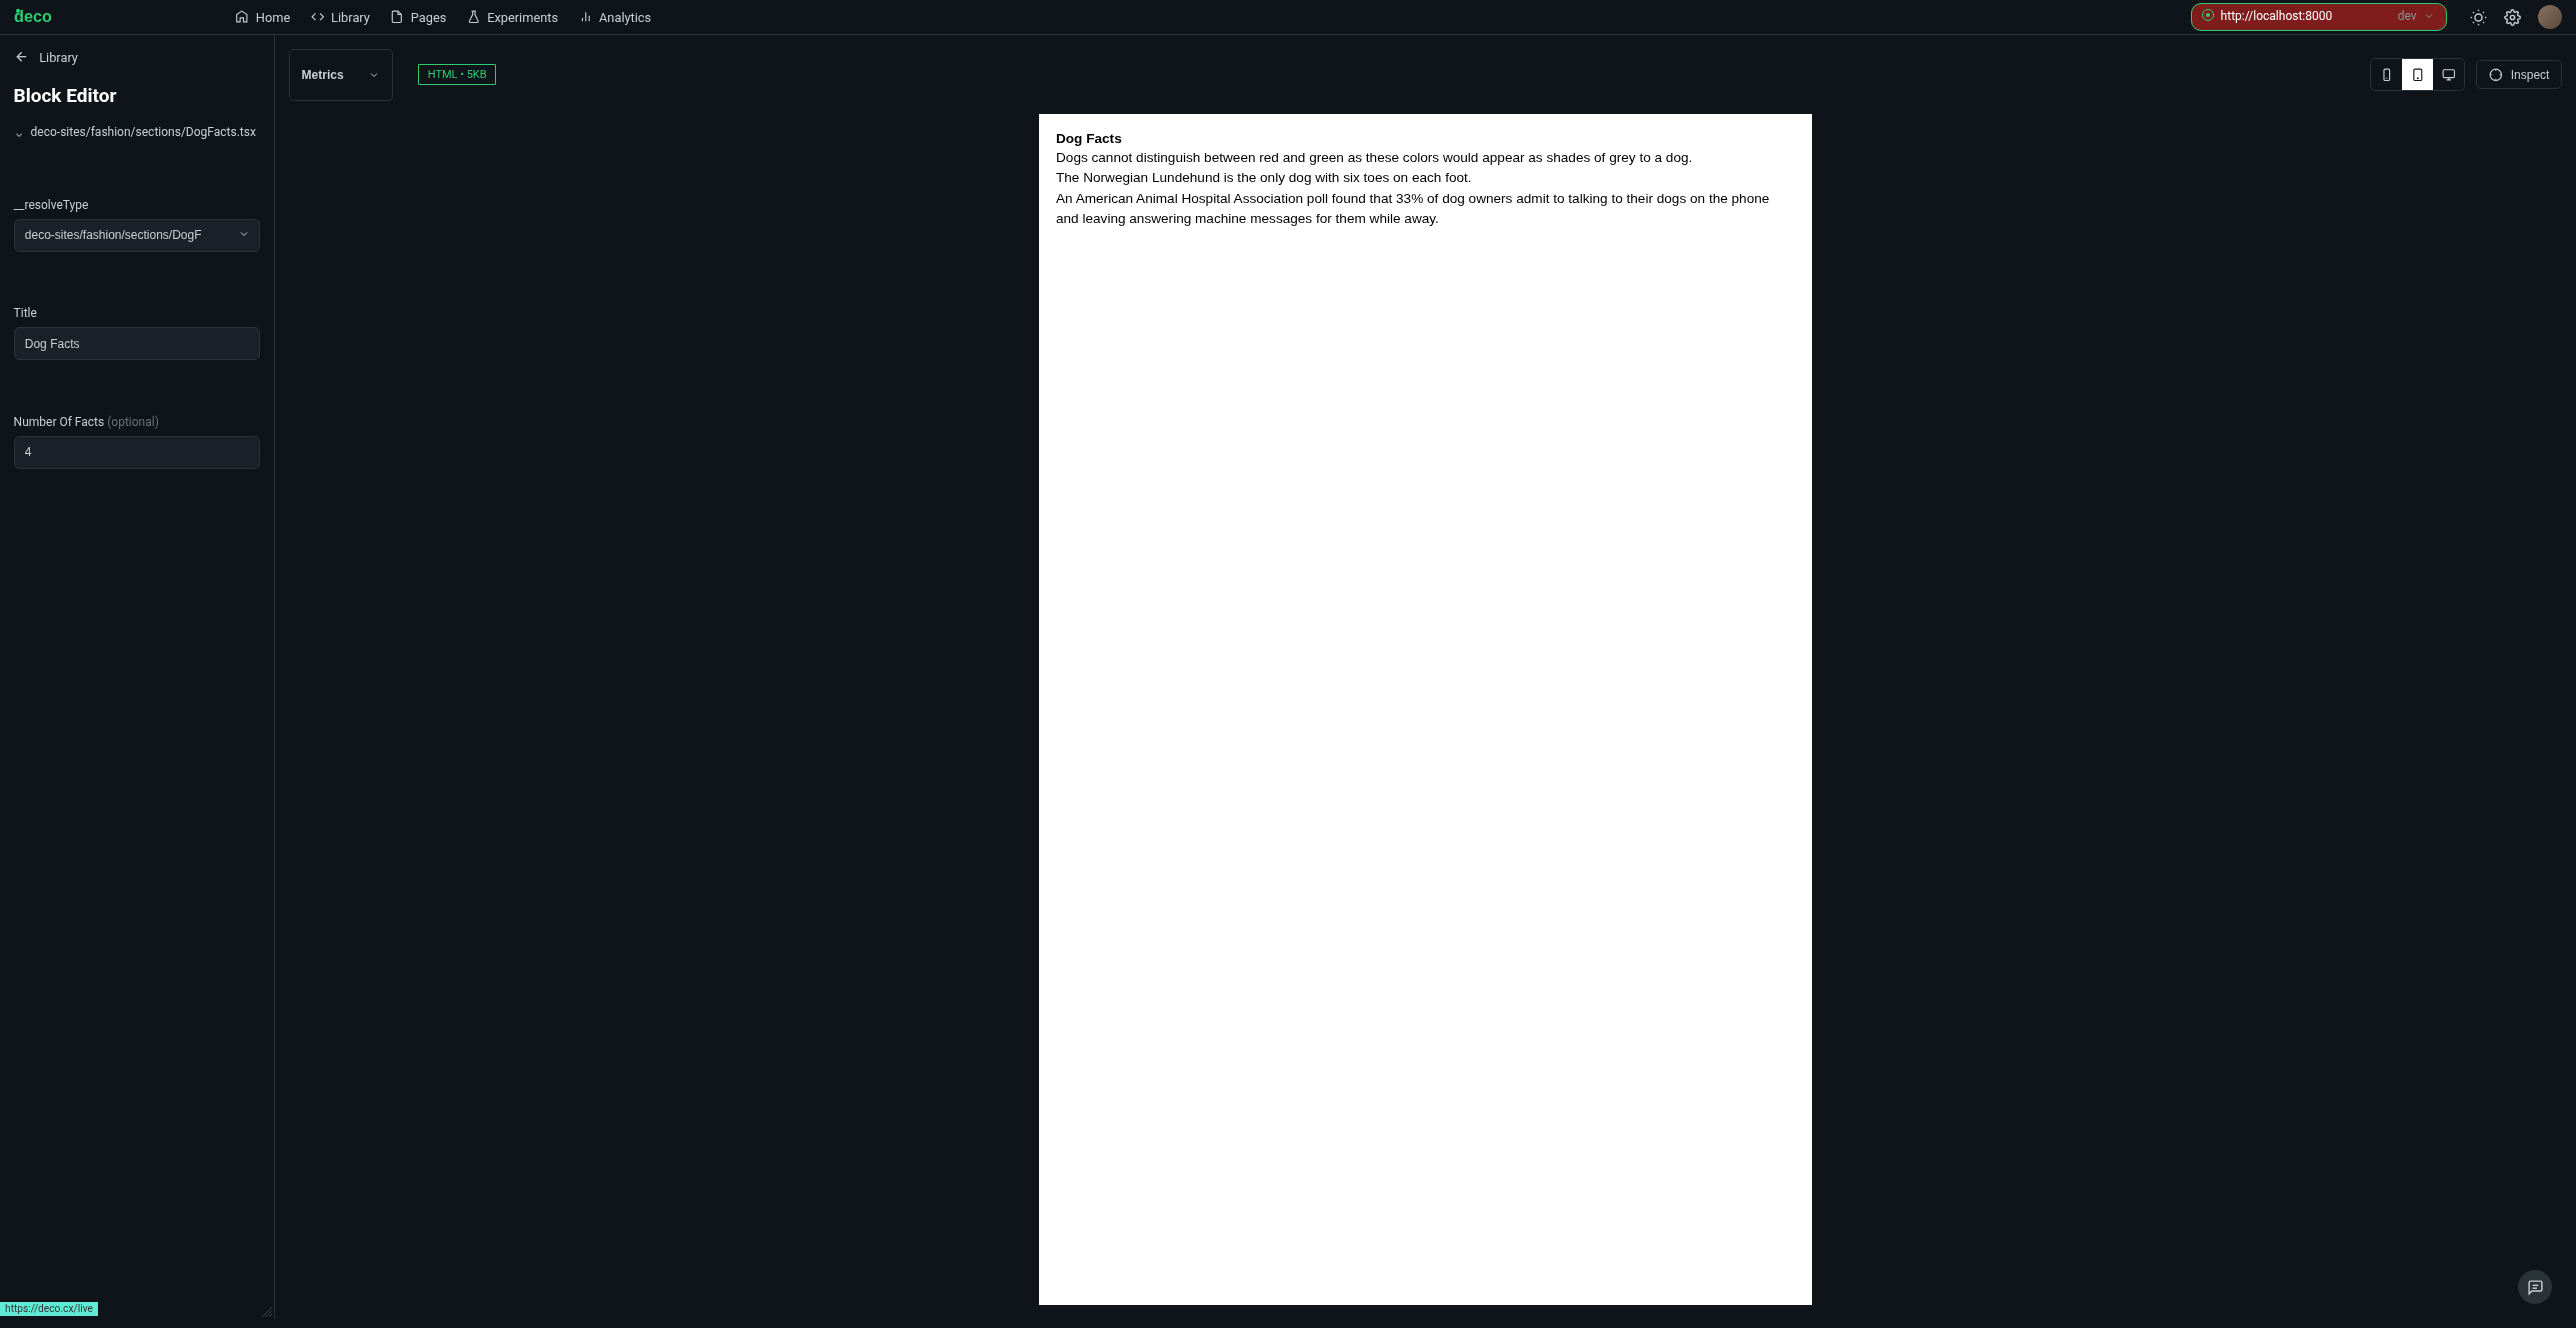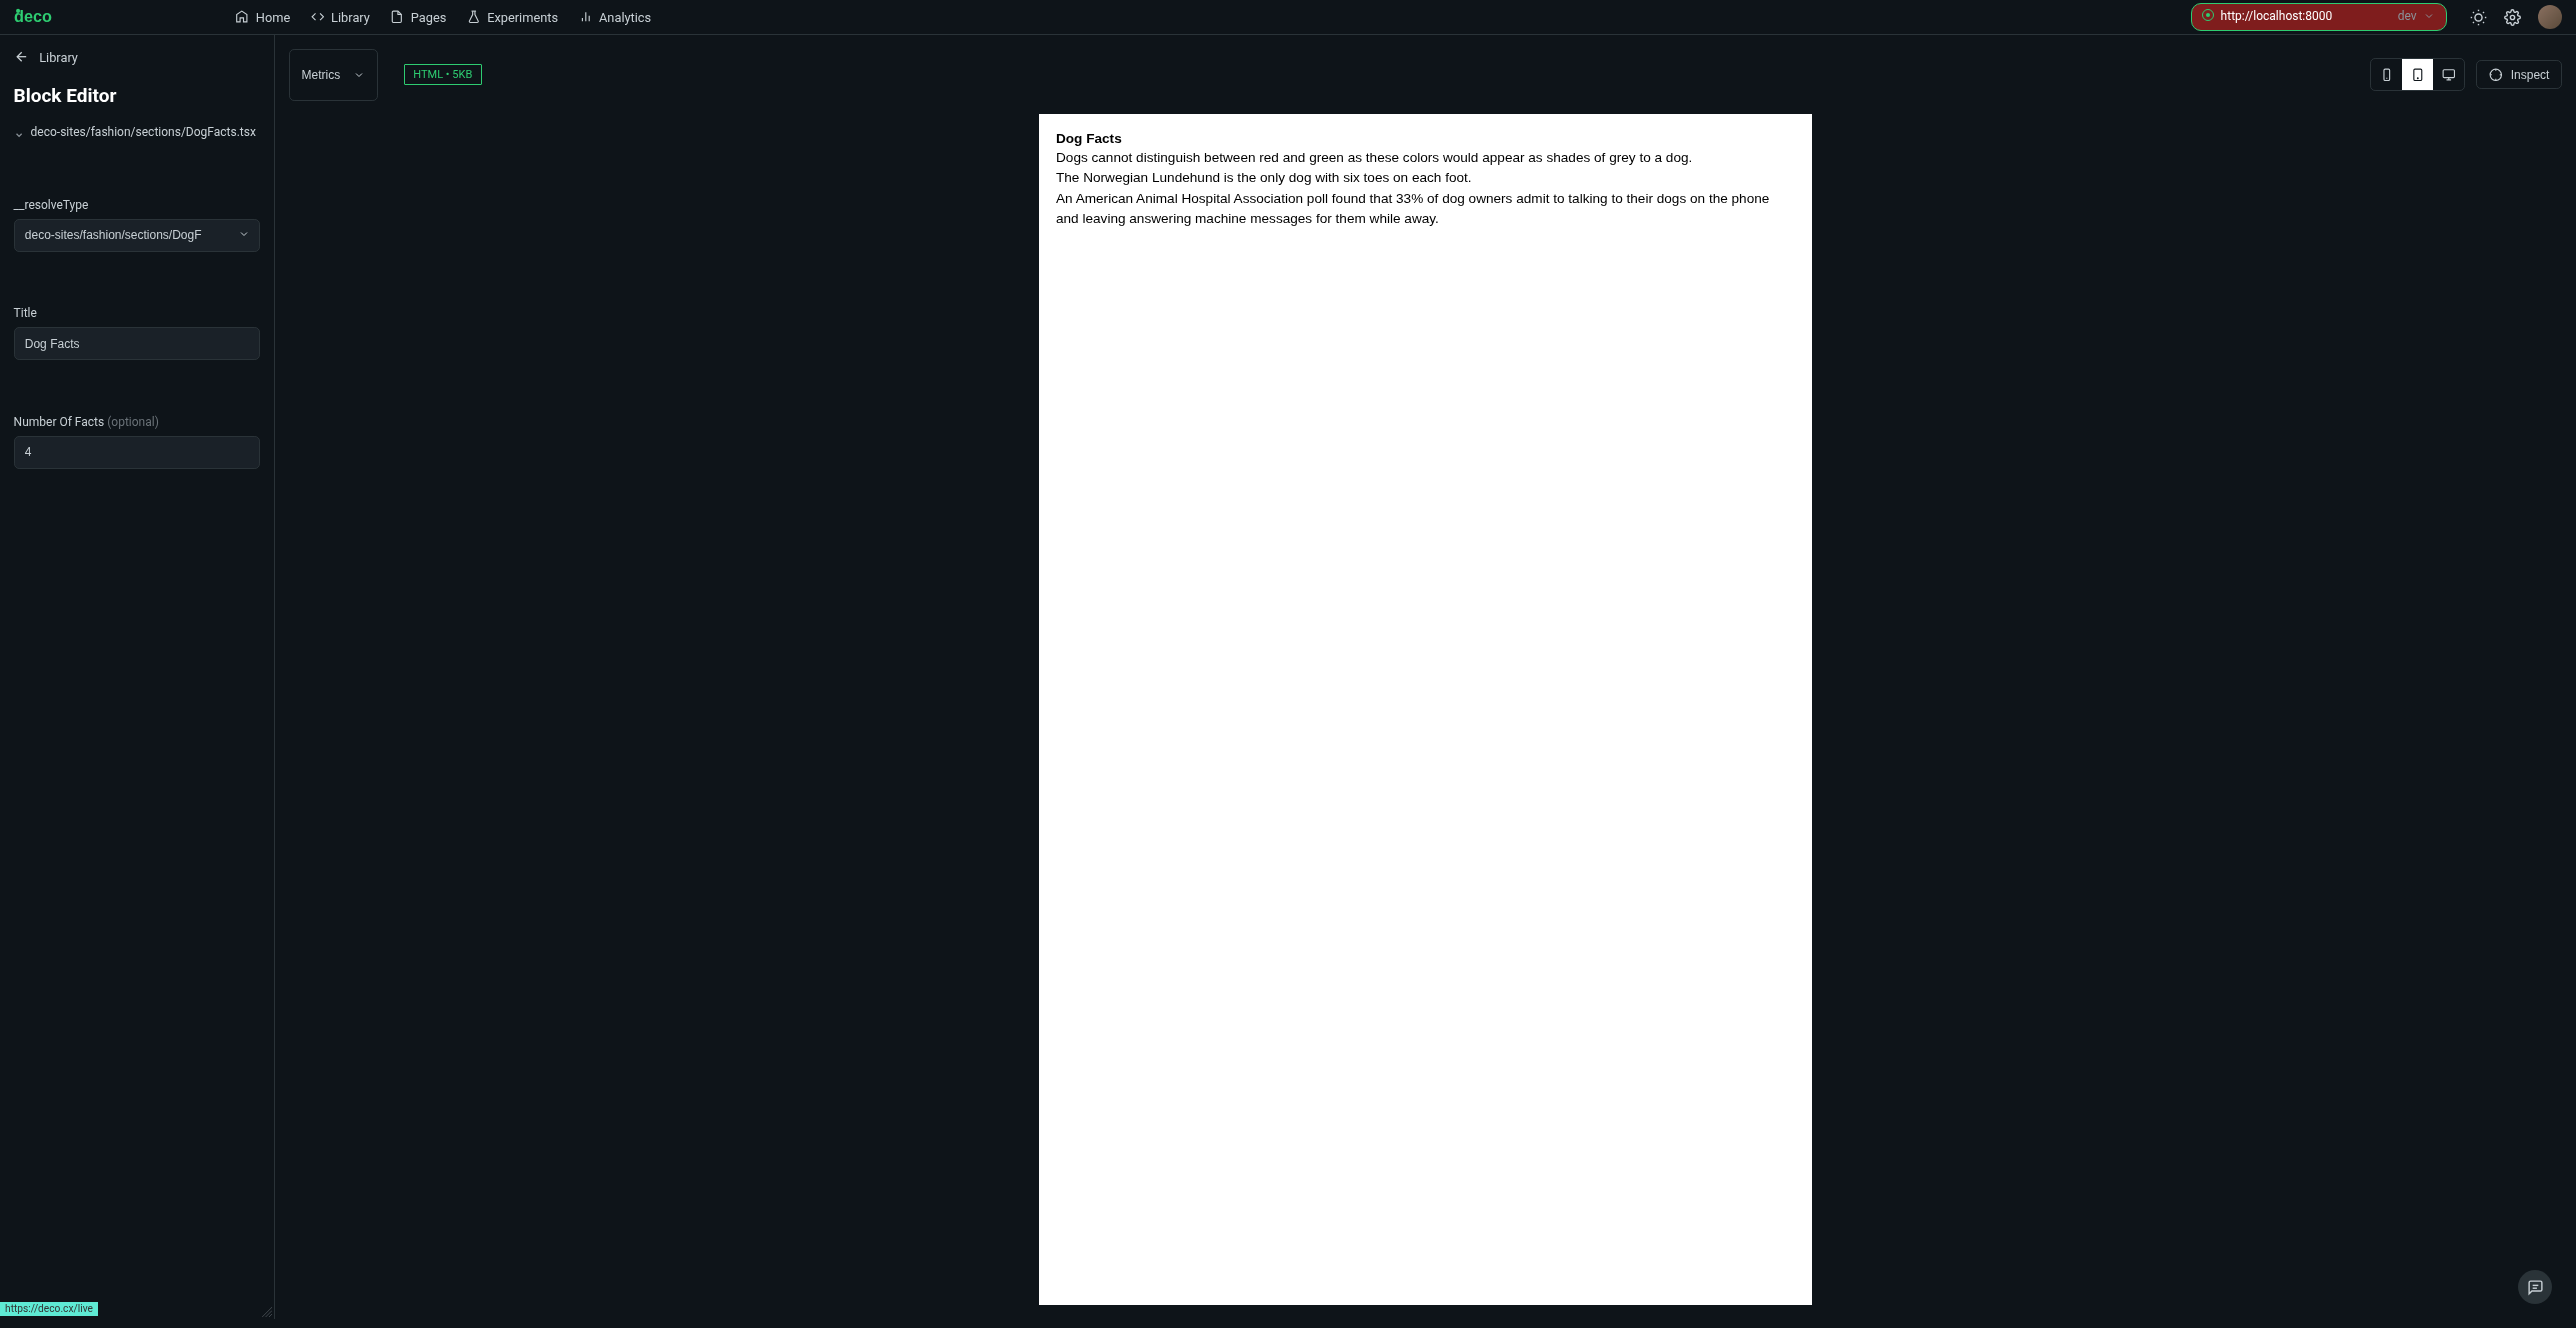--- a/index.html
+++ b/index.html
@@ -214,29 +214,30 @@
       flex-direction: column;
     }
     .toolbar {
       display: flex;
       align-items: center;
       margin-bottom: 13.6px;
     }
     .metrics-btn {
       display: flex;
       align-items: center;
-      gap: 13px;
+      gap: 24px;
       background: transparent;
       border: 0.9px solid #2a3338;
       border-radius: 5.1px;
       padding: 18px 12px;
       color: #c8d0d5;
       font-size: 12px;
       cursor: pointer;
       margin-right: 25.6px;
+      font-weight: bold;
     }
     .html-badge {
       border: 0.9px solid #2ECC71;
       border-radius: 1px;
       padding: 3.4px 8.5px;
       color: #2ECC71;
       font-size: 11px;
     }
     .viewport-group {
       margin-left: auto;

